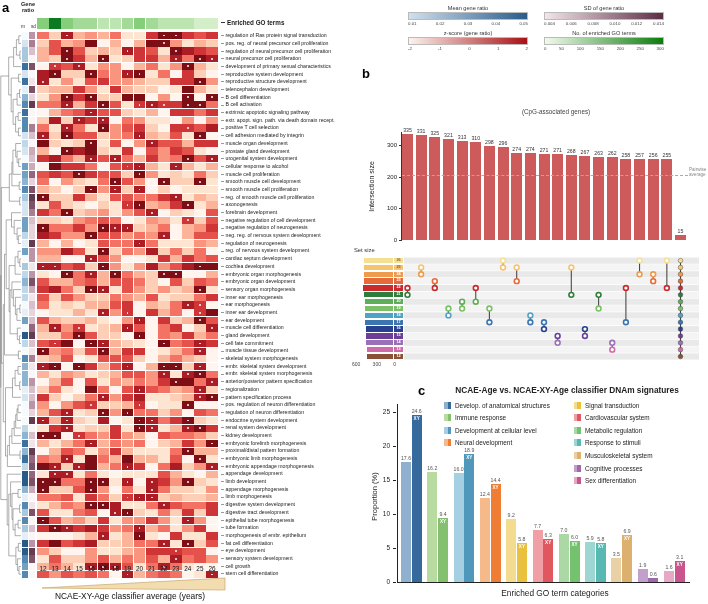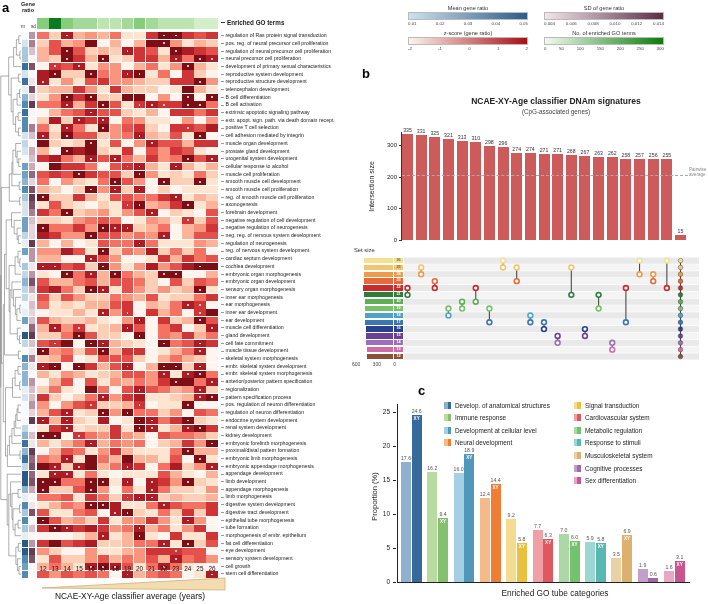--- a/index.html
+++ b/index.html
@@ -1833,21 +1833,20 @@
           <div class="lg-tick">100</div>
           <div class="lg-tick">150</div>
           <div class="lg-tick">200</div>
           <div class="lg-tick">250</div>
           <div class="lg-tick">300</div>
         </div>
       </div>
     </div>
 
   <div class="plabel" style="left:362px;top:66px;">b</div>
-  <div id="pb-title">NCAE-XY-Age classifier DNAm signatures</div>
   <div id="pb-sub">(CpG-associated genes)</div>
   <div id="pb-ylabel">Intersection size</div>
   <div id="pb-yaxis">
       <div class="pbtick" style="top: 109px;">0</div>
       <div class="pbtickmark" style="top: 112px;"></div>
       <div class="pbtick" style="top: 77.4px;">100</div>
       <div class="pbtickmark" style="top: 80.4px;"></div>
       <div class="pbtick" style="top: 45.8px;">200</div>
       <div class="pbtickmark" style="top: 48.8px;"></div>
       <div class="pbtick" style="top: 14.2px;">300</div>
@@ -2047,20 +2046,21 @@
       <circle cx="276.5" cy="58.4" r="2.3" fill="#4fa3c8" stroke="#333" stroke-width="0.4"></circle>
       <circle cx="276.5" cy="65.25" r="2.3" fill="#3b76b0" stroke="#333" stroke-width="0.4"></circle>
       <circle cx="276.5" cy="72.1" r="2.3" fill="#28408f" stroke="#333" stroke-width="0.4"></circle>
       <circle cx="276.5" cy="78.94999999999999" r="2.3" fill="#6b3f98" stroke="#333" stroke-width="0.4"></circle>
       <circle cx="276.5" cy="85.79999999999998" r="2.3" fill="#9a70b8" stroke="#333" stroke-width="0.4"></circle>
       <circle cx="276.5" cy="92.64999999999999" r="2.3" fill="#cf6ba8" stroke="#333" stroke-width="0.4"></circle>
       <circle cx="276.5" cy="99.49999999999999" r="2.3" fill="#8a5138" stroke="#333" stroke-width="0.4"></circle>
     </svg>
 
   <div class="plabel" style="left:418px;top:383px;">c</div>
+  <div id="pc-title">NCAE-Age vs. NCAE-XY-Age classifier DNAm signatures</div>
   <div id="pc-legend">
       <div class="pcleg" style="left: 0px; top: 0px;">
         <div class="pcsw" style="background: linear-gradient(90deg, rgb(143, 176, 207) 50%, rgb(54, 105, 156) 50%);"></div>
         <div class="pcleglab">Develop. of anatomical structures</div>
       </div>
       <div class="pcleg" style="left: 0px; top: 12.6px;">
         <div class="pcsw" style="background: linear-gradient(90deg, rgb(184, 220, 160) 50%, rgb(132, 192, 109) 50%);"></div>
         <div class="pcleglab">Immune response</div>
       </div>
       <div class="pcleg" style="left: 0px; top: 25.2px;">
@@ -2188,14 +2188,14 @@
       </div>
       <div class="pcbar" style="left: 266px; height: 10.9px; background: rgb(230, 168, 197);">
         <div class="pcval">1.6</div>
       </div>
       <div class="pcbar" style="left: 276.7px; height: 21.1px; background: rgb(201, 84, 142);">
         <div class="pcval">3.1</div>
         <div class="pcxy">XY</div>
       </div>
     </div>
   <div id="pc-ylabel">Proportion (%)</div>
-  <div id="pc-xlabel">Enriched GO tube categories</div>
+  <div id="pc-xlabel">Enriched GO term categories</div>
 </div>
 
 </body></html>

